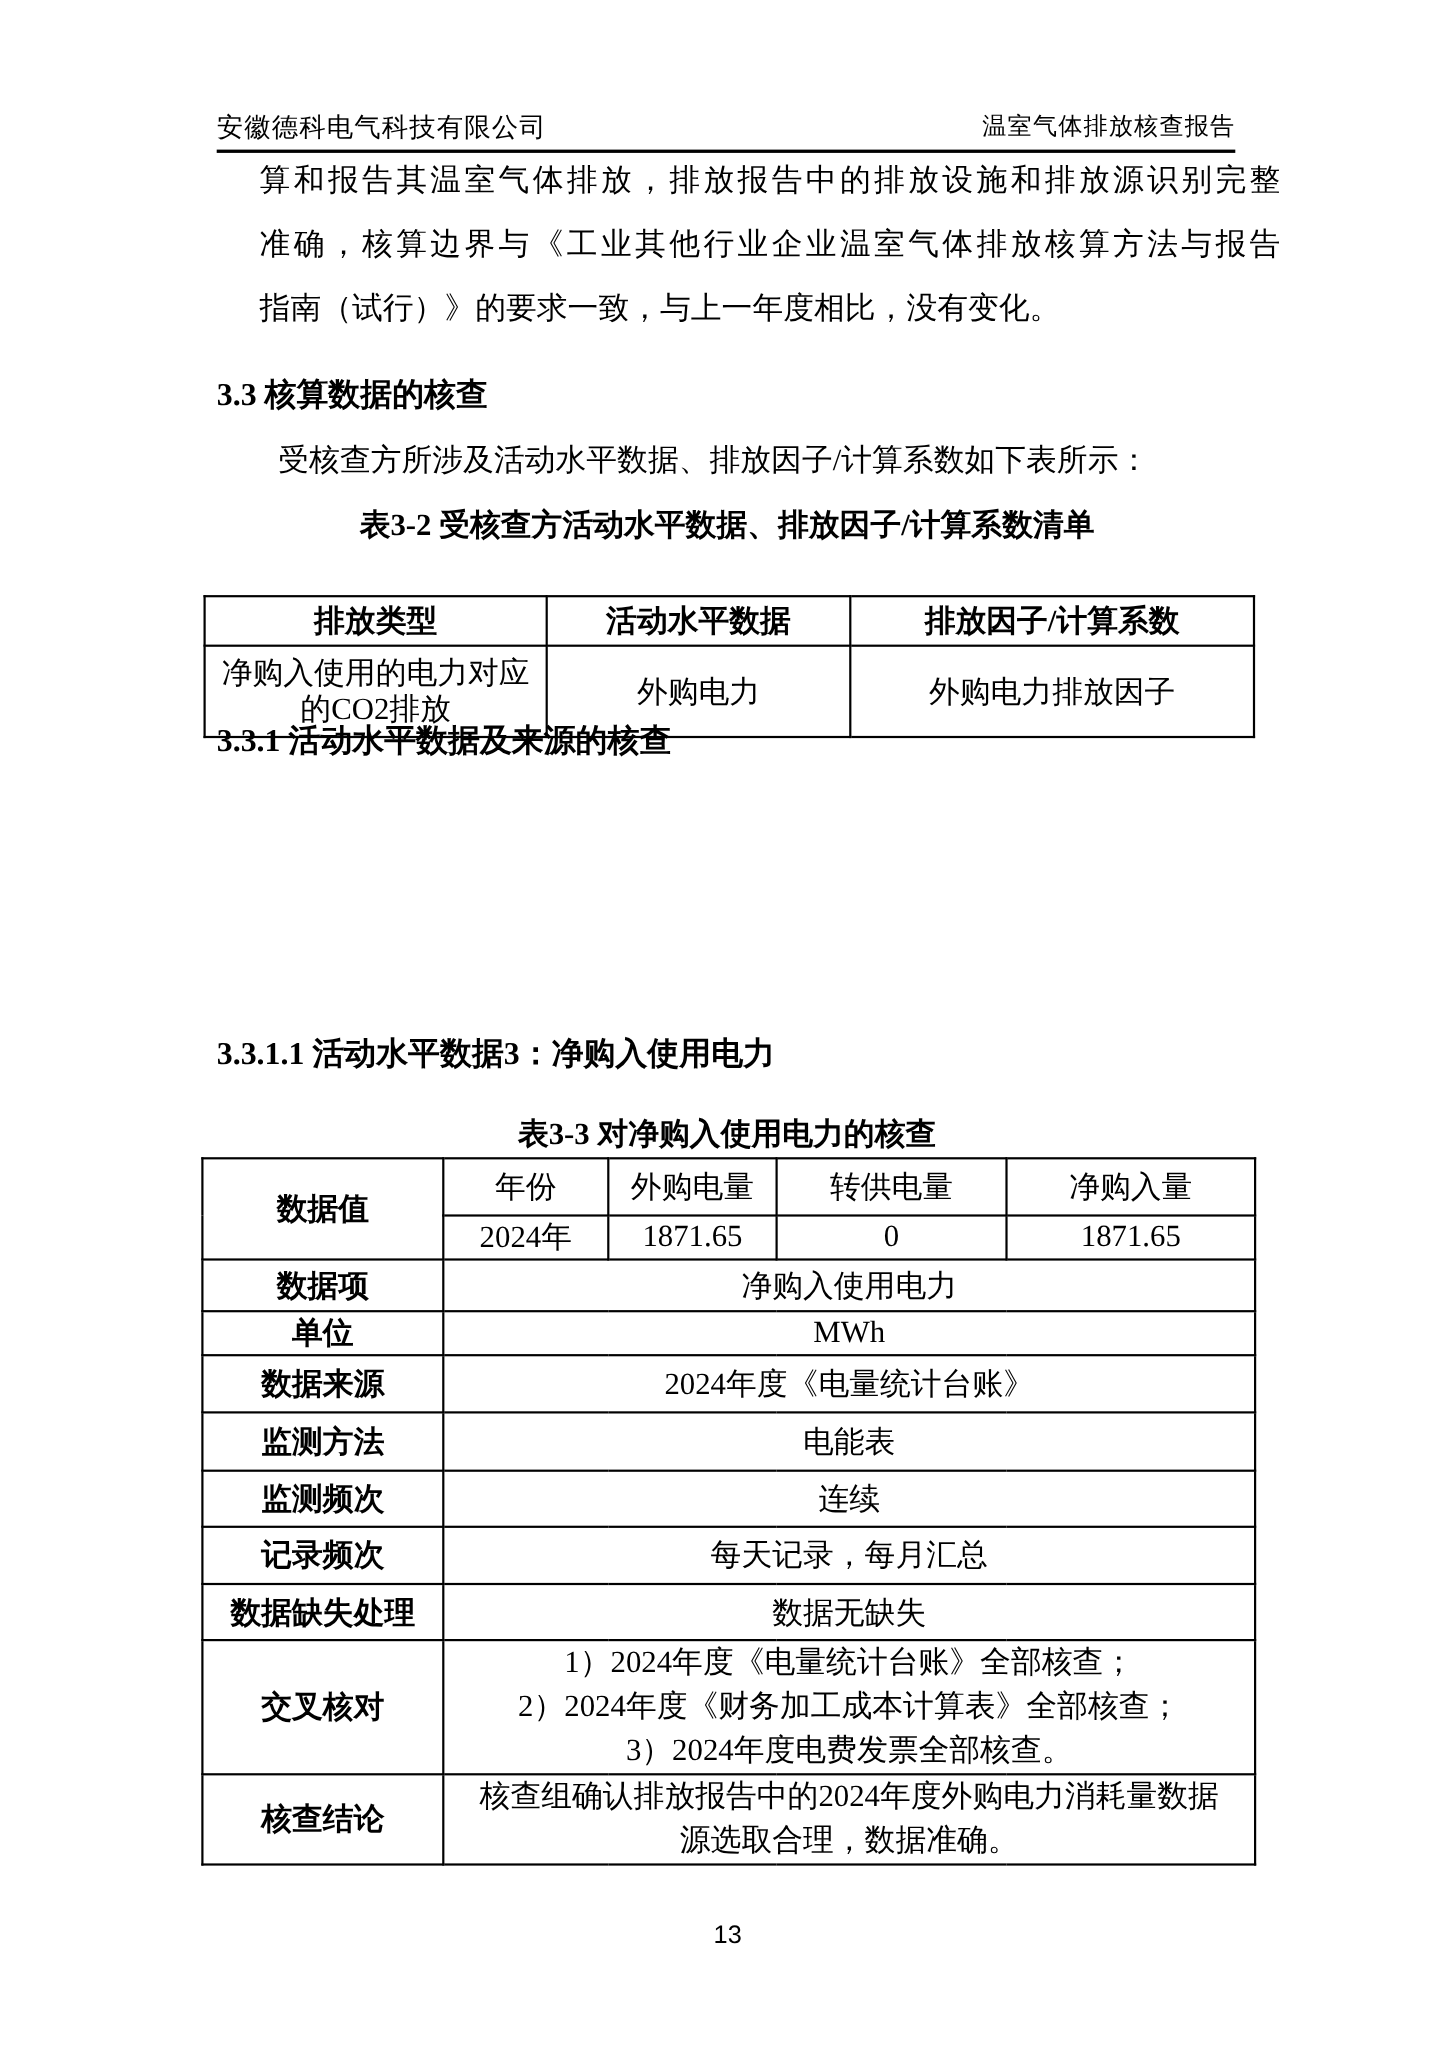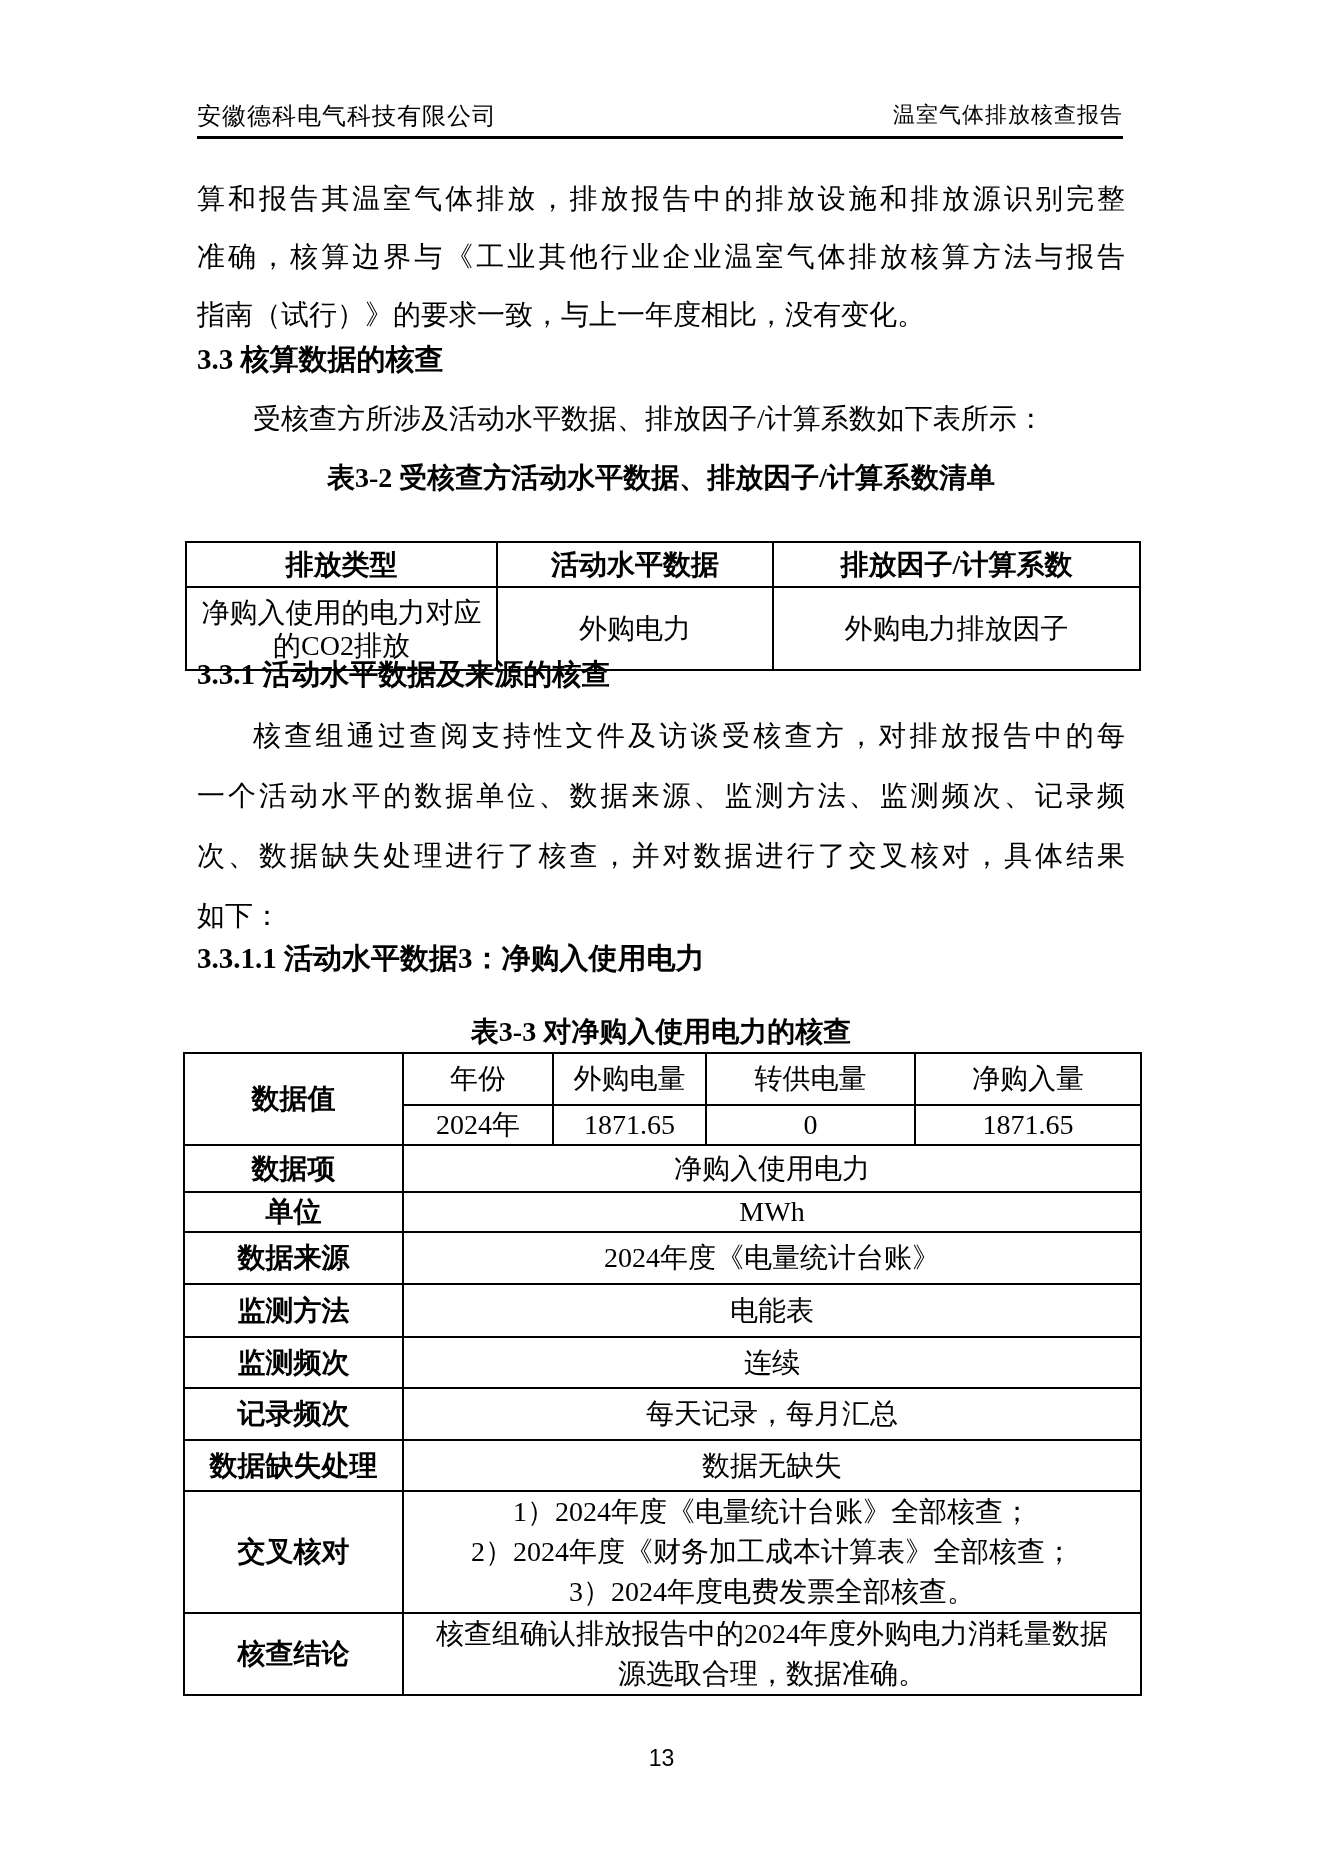--- a/index.html
+++ b/index.html
@@ -14,21 +14,21 @@
   }
   .abs { position:absolute; }
 
   
   .hdr-left  { left:197px; top:100px; font-size:24px; letter-spacing:1px; }
   .hdr-right { right:200px; top:100px; font-size:22px; letter-spacing:1px; }
   .hdr-rule  { left:197px; right:200px; top:136px; height:3px; background:#000; }
 
   
   .para { left:197px; width:928px; font-size:28px; }
-  .p1 { top:170px; line-height:58px; }
+  .p1 { top:136px; line-height:58px;margin-left:39px; }
   .p3 { top:706px; line-height:60px; }
   .jline { text-align:justify; text-align-last:justify; }
   .lline { text-align:left; }
   .indent { text-indent:56px; }
 
   .heading { left:197px; font-size:29px; font-weight:bold; line-height:36px; white-space:nowrap; }
   .h33   { top:341px; }
   .h331  { top:656px; }
   .h3311 { top:940px;text-align:right; }
 
@@ -87,26 +87,20 @@
     <tr style="height:83px">
       <td class="wrap2">净购入使用的电力对应的CO2排放</td>
       <td>外购电力</td>
       <td>外购电力排放因子</td>
     </tr>
   </tbody>
     </table>
 
   <div class="abs heading h331">3.3.1 活动水平数据及来源的核查</div>
 
-  <div class="abs para p3">
-    <div class="jline indent">核查组通过查阅支持性文件及访谈受核查方，对排放报告中的每</div>
-    <div class="jline">一个活动水平的数据单位、数据来源、监测方法、监测频次、记录频</div>
-    <div class="jline">次、数据缺失处理进行了核查，并对数据进行了交叉核对，具体结果</div>
-    <div class="lline">如下：</div>
-  </div>
 
   <div class="abs heading h3311">3.3.1.1 活动水平数据3：净购入使用电力</div>
 
   <div class="abs tbl-title t33-title">表3-3 对净购入使用电力的核查</div>
   <table class="abs t33">
     <colgroup>
       <col style="width:219px">
         <col style="width:150px">
         <col style="width:153px">
       <col style="width:209px">

